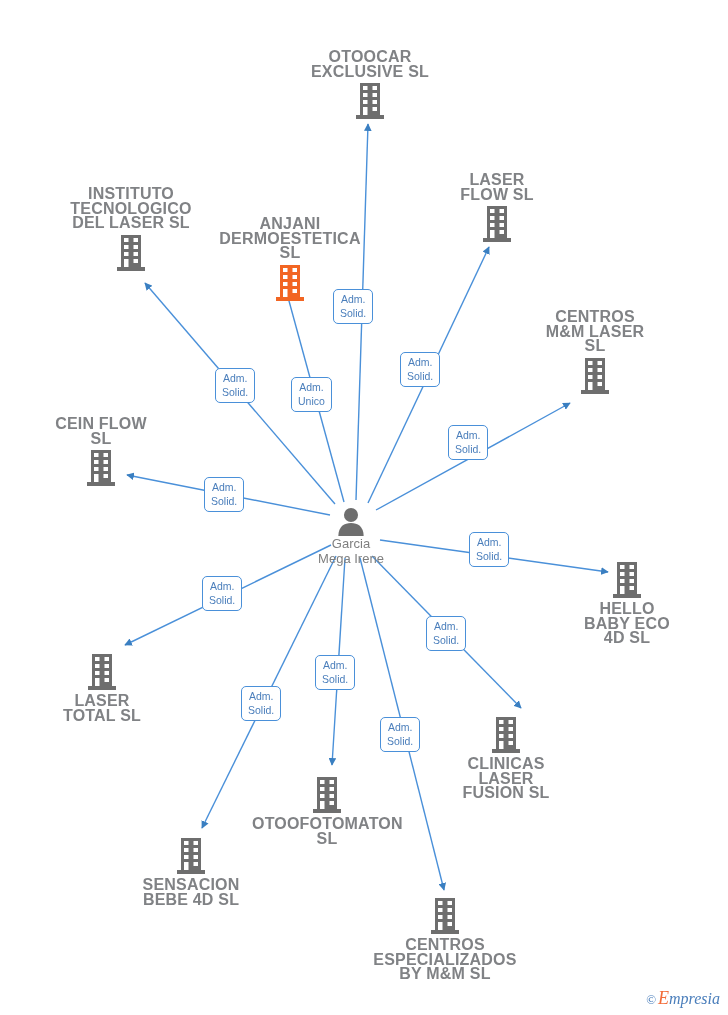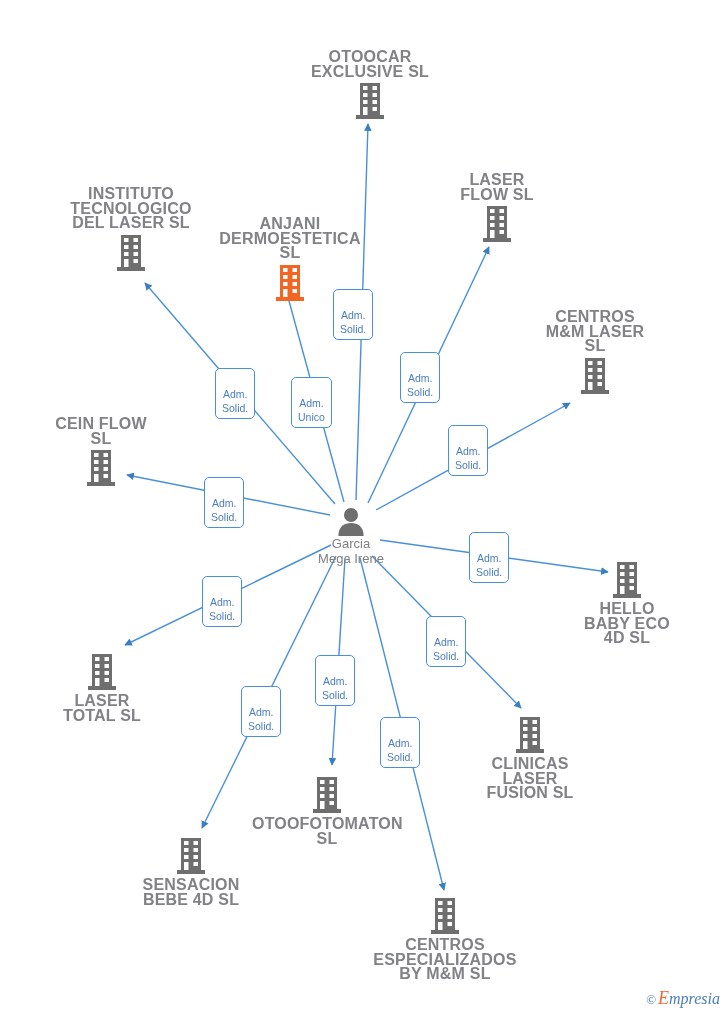--- a/index.html
+++ b/index.html
@@ -59,21 +59,21 @@
   }
   .edge-label {
     position: absolute;
     border: 1px solid #4a90d9;
     background: #ffffff;
     border-radius: 5px;
     color: #4a7ebb;
     font-size: 10.5px;
     line-height: 14px;
     text-align: center;
-    padding: 18px 6px 3px 6px;
+    padding: 2px 6px 3px 6px;
     white-space: pre-line;
     box-sizing: border-box;
   }
   #watermark {
     position: absolute;
     right: 8px;
     bottom: 6px;
     font-size: 15px;
     color: #4a7ebb;
     font-family: "Liberation Serif", serif;
@@ -248,21 +248,21 @@
           <rect x="10" y="11" width="4.5" height="4" fill="#ffffff"></rect>
           <rect x="19.5" y="11" width="4.5" height="4" fill="#ffffff"></rect>
           <rect x="10" y="18" width="4.5" height="4" fill="#ffffff"></rect>
           <rect x="19.5" y="18" width="4.5" height="4" fill="#ffffff"></rect>
           <rect x="10" y="25" width="4.5" height="8" fill="#ffffff"></rect>
           <rect x="19.5" y="25" width="4.5" height="4" fill="#ffffff"></rect>
         </svg>
         <div class="node-label">LASER
 TOTAL  SL</div>
       </div>
-      <div class="node below" style="left: 530px; top: 716px;">
+      <div class="node below" style="left: 506px; top: 716px;">
         <svg class="node-icon" viewBox="0 0 34 38" xmlns="http://www.w3.org/2000/svg">
           <rect x="7" y="1" width="20" height="32" fill="#6e6e6e"></rect>
           <rect x="3" y="33" width="28" height="4" fill="#6e6e6e"></rect>
           <rect x="10" y="4" width="4.5" height="4" fill="#ffffff"></rect>
           <rect x="19.5" y="4" width="4.5" height="4" fill="#ffffff"></rect>
           <rect x="10" y="11" width="4.5" height="4" fill="#ffffff"></rect>
           <rect x="19.5" y="11" width="4.5" height="4" fill="#ffffff"></rect>
           <rect x="10" y="18" width="4.5" height="4" fill="#ffffff"></rect>
           <rect x="19.5" y="18" width="4.5" height="4" fill="#ffffff"></rect>
           <rect x="10" y="25" width="4.5" height="8" fill="#ffffff"></rect>

